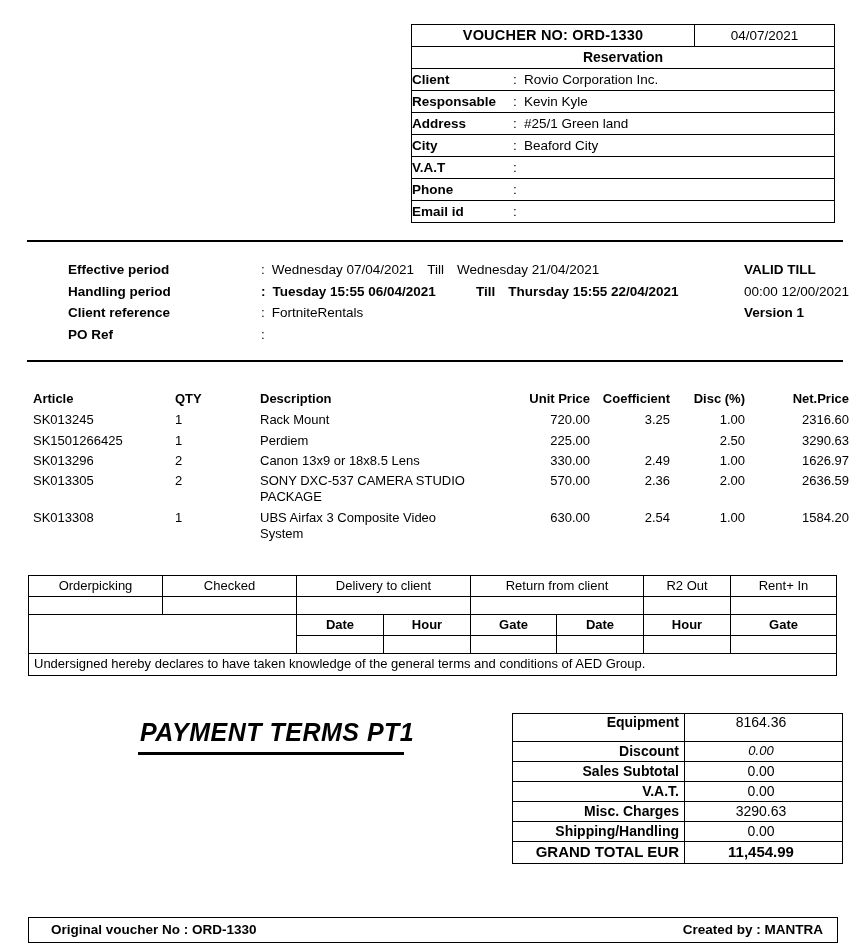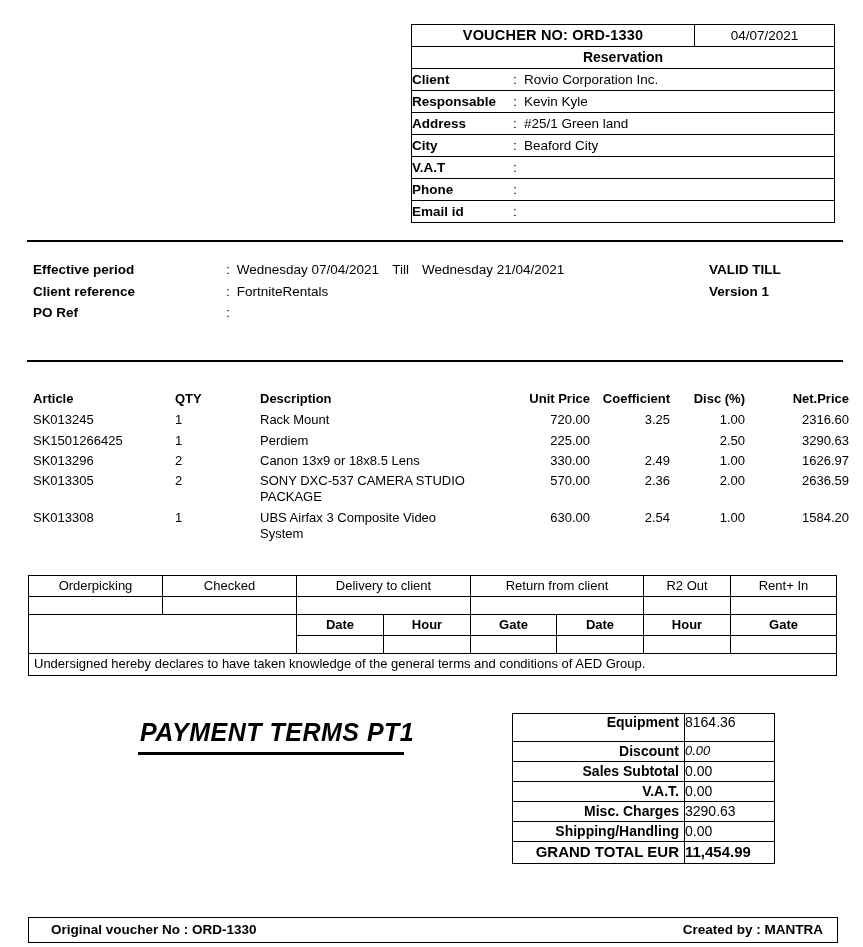--- a/index.html
+++ b/index.html
@@ -75,21 +75,21 @@
   .rule.r2 { top: 360px; }
 
   
   .periods {
     position: absolute;
     left: 33px;
     top: 262px;
     width: 810px;
     font-size: 13.5px;
   }
-  .p-row { position: relative; height: 21.5px; white-space: nowrap; }
+  .p-row { position: relative; height: 21.5px; white-space: nowrap; margin-left: 35px; }
   .p-label { position: absolute; left: 0; font-weight: bold; }
   .p-body  { position: absolute; left: 193px; }
   .p-right { position: absolute; left: 676px; }
   .p-row.bold .p-body { font-weight: bold; }
   .p-right.bold { font-weight: bold; }
   .gap-s { display: inline-block; width: 7px; }
   .gap-m { display: inline-block; width: 13px; }
   .gap-l { display: inline-block; width: 40px; }
 
   
@@ -167,37 +167,37 @@
     width: 266px;
     height: 0;
     border-top: 3px solid #000;
   }
 
   
   .totals {
     position: absolute;
     left: 512px;
     top: 713px;
-    width: 263px;
+    width: 331px;
     border-collapse: collapse;
     font-size: 14px;
     table-layout: fixed;
   }
   .totals td {
     border: 1px solid #000;
     height: 19px;
     padding: 0 5px 0 0;
     line-height: 1.1;
   }
   .totals td.t-label {
     text-align: right;
     font-weight: bold;
     width: 166px;
   }
-  .totals td.t-value { text-align: left; }
+  .totals td.t-value { text-align: center; }
   .totals tr.tall td { height: 26px; vertical-align: top; padding-top: 1px; }
   .totals td.italic { font-style: italic; font-size: 13px; }
   .totals tr.grand td { font-size: 15px; font-weight: bold; height: 21px; }
 
   
   .footer {
     position: absolute;
     left: 28px;
     top: 917px;
     width: 808px;
@@ -265,20 +265,25 @@
   <div class="rule r1"></div>
 
   <div class="periods">
 
     <div class="p-row">
       <span class="p-label">Effective period</span>
       <span class="p-body"><span>:</span><span class="gap-s"></span><span>Wednesday  07/04/2021</span><span class="gap-m"></span><span>Till</span><span class="gap-m"></span><span>Wednesday  21/04/2021</span></span>
       <span class="p-right bold">VALID TILL</span>
     </div>
 
+    <div class="p-row bold">
+      <span class="p-label">Handling period</span>
+      <span class="p-body"><span>:</span><span class="gap-s"></span><span>Tuesday 15:55 06/04/2021</span><span class="gap-l"></span><span>Till</span><span class="gap-m"></span><span>Thursday 15:55 22/04/2021</span></span>
+      <span class="p-right">00:00 12/00/2021</span>
+    </div>
 
     <div class="p-row">
       <span class="p-label">Client reference</span>
       <span class="p-body"><span>:</span><span class="gap-s"></span><span>FortniteRentals</span></span>
       <span class="p-right bold">Version 1</span>
     </div>
 
     <div class="p-row">
       <span class="p-label">PO Ref</span>
       <span class="p-body"><span>:</span><span class="gap-s"></span><span></span></span>

